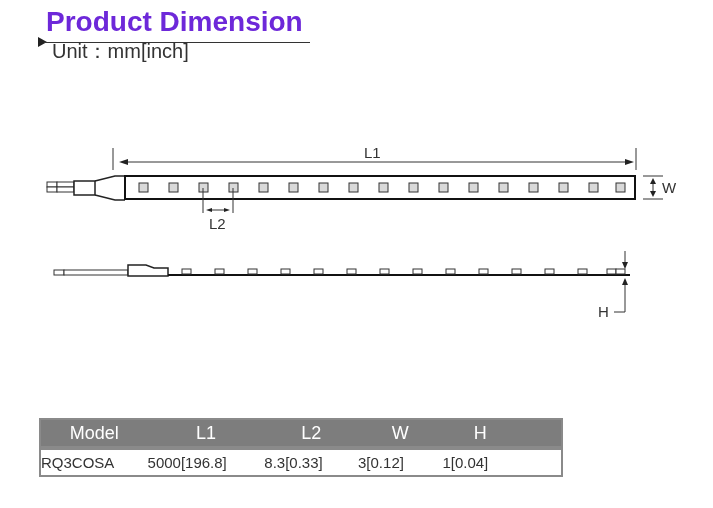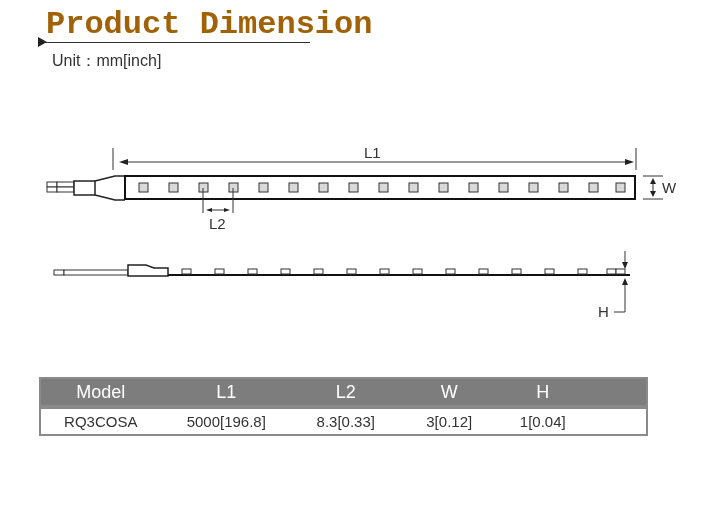--- a/index.html
+++ b/index.html
@@ -1,32 +1,32 @@
 <!DOCTYPE html>
 <html><head>
 <meta charset="utf-8">
 <style>
   html, body { margin: 0; padding: 0; background: #ffffff; }
   body { width: 713px; height: 508px; position: relative; overflow: hidden;
          font-family: "DejaVu Sans", "Liberation Sans", sans-serif; }
-  .title { position: absolute; left: 46px; top: 6px; font-size: 32px; font-weight: bold;
-           color: #a16207; letter-spacing: 0px; font-family: Liberation Mono, monospace; }
+  .title { position: absolute; left: 46px; top: 6px; font-size: 28px; font-weight: bold;
+           color: #6d28d9; letter-spacing: 0px; font-family: Liberation Sans, sans-serif; }
   .title-rule { position: absolute; left: 44px; top: 42px; width: 266px; height: 1px; background: #333; }
   .title-arrow { position: absolute; left: 38px; top: 37px; width: 0; height: 0;
                  border-top: 5px solid transparent; border-bottom: 5px solid transparent;
                  border-left: 9px solid #222; }
-  .unit { position: absolute; left: 52px; top: 51px; font-size: 16px; color: #333;
+  .unit { position: absolute; left: 52px; top: 38px; font-size: 20px; color: #333;
           font-family: "Liberation Sans", sans-serif; }
   svg.drawing { position: absolute; left: 0; top: 0; }
   .dimlabel { font-family: "Liberation Sans", sans-serif; font-size: 15px; fill: #333; }
-  table.spec { position: absolute; left: 39px; top: 377px; width: 609px; border-collapse: collapse;
+  table.spec { position: absolute; left: 39px; top: 418px; width: 524px; border-collapse: collapse;
                font-family: "Liberation Sans", sans-serif; }
   table.spec th { background: #7d7d7d; color: #ffffff; font-weight: normal; font-size: 18px;
                   height: 26px; padding: 0; text-align: center; }
-  table.spec td { font-size: 15px; color: #333; height: 25px; padding: 0; text-align: center;
+  table.spec td { font-size: 15px; color: #333; height: 25px; padding: 0; 
                   border-top: 4px solid #8a8a8a; background: #fff; }
   table.spec { border: 2px solid #8a8a8a; }
   table.spec tr:last-child td { border-bottom: 2px solid #8a8a8a; }
   .c0 { width: 120px; }
   .c1 { width: 132px; }
   .c2 { width: 108px; }
   .c3 { width: 100px; }
   .c4 { width: 88px; }
   .cpad { width: 60px; }
 </style>

